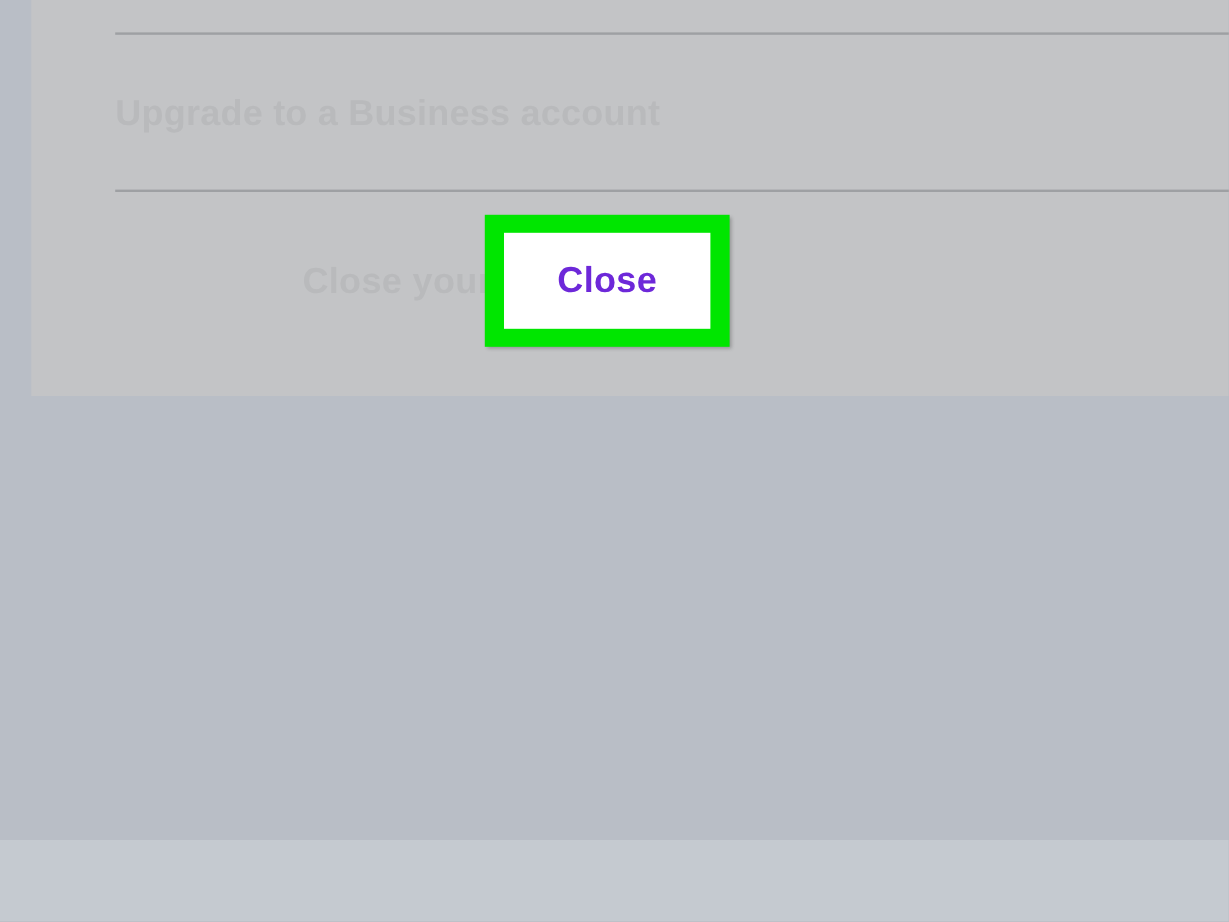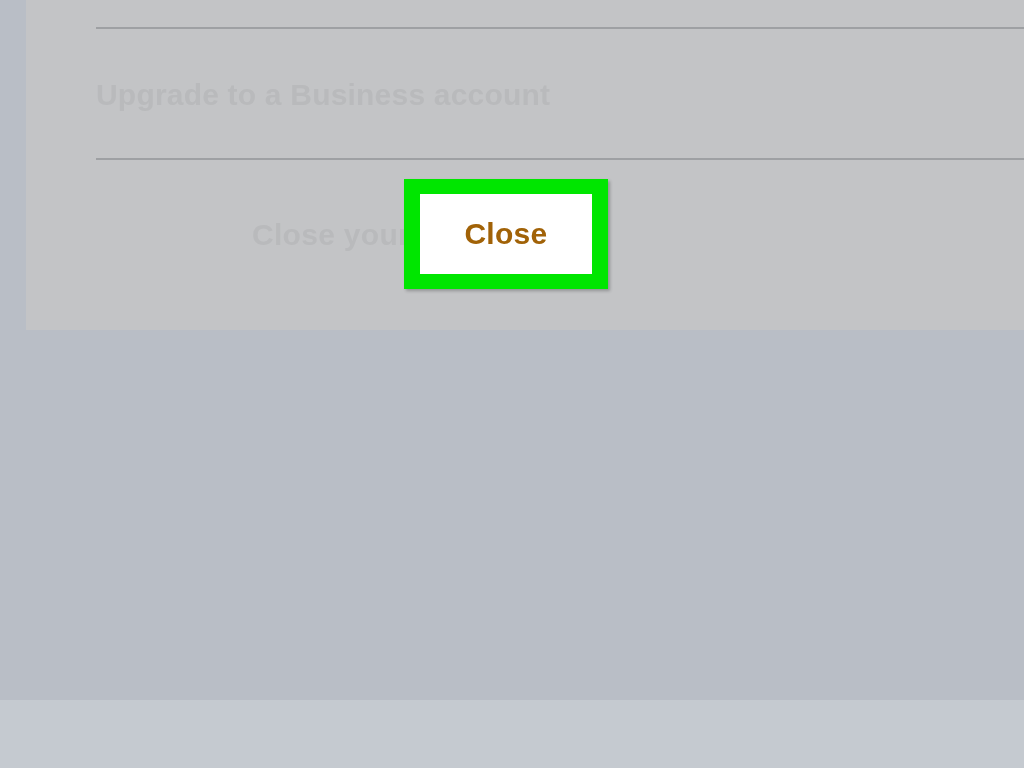--- a/index.html
+++ b/index.html
@@ -87,21 +87,21 @@
     }
     .close-button {
       width: 172px;
       height: 80px;
       background: #ffffff;
       display: flex;
       align-items: center;
       justify-content: center;
       font-size: 30px;
       font-weight: bold;
-      color: #a16207;
+      color: #6d28d9;
       cursor: pointer;
       letter-spacing: 0.3px;
     }
   </style>
 </head>
 <body>
 
 <div class="outer-region"></div>
 <div class="bottom-strip"></div>
 

